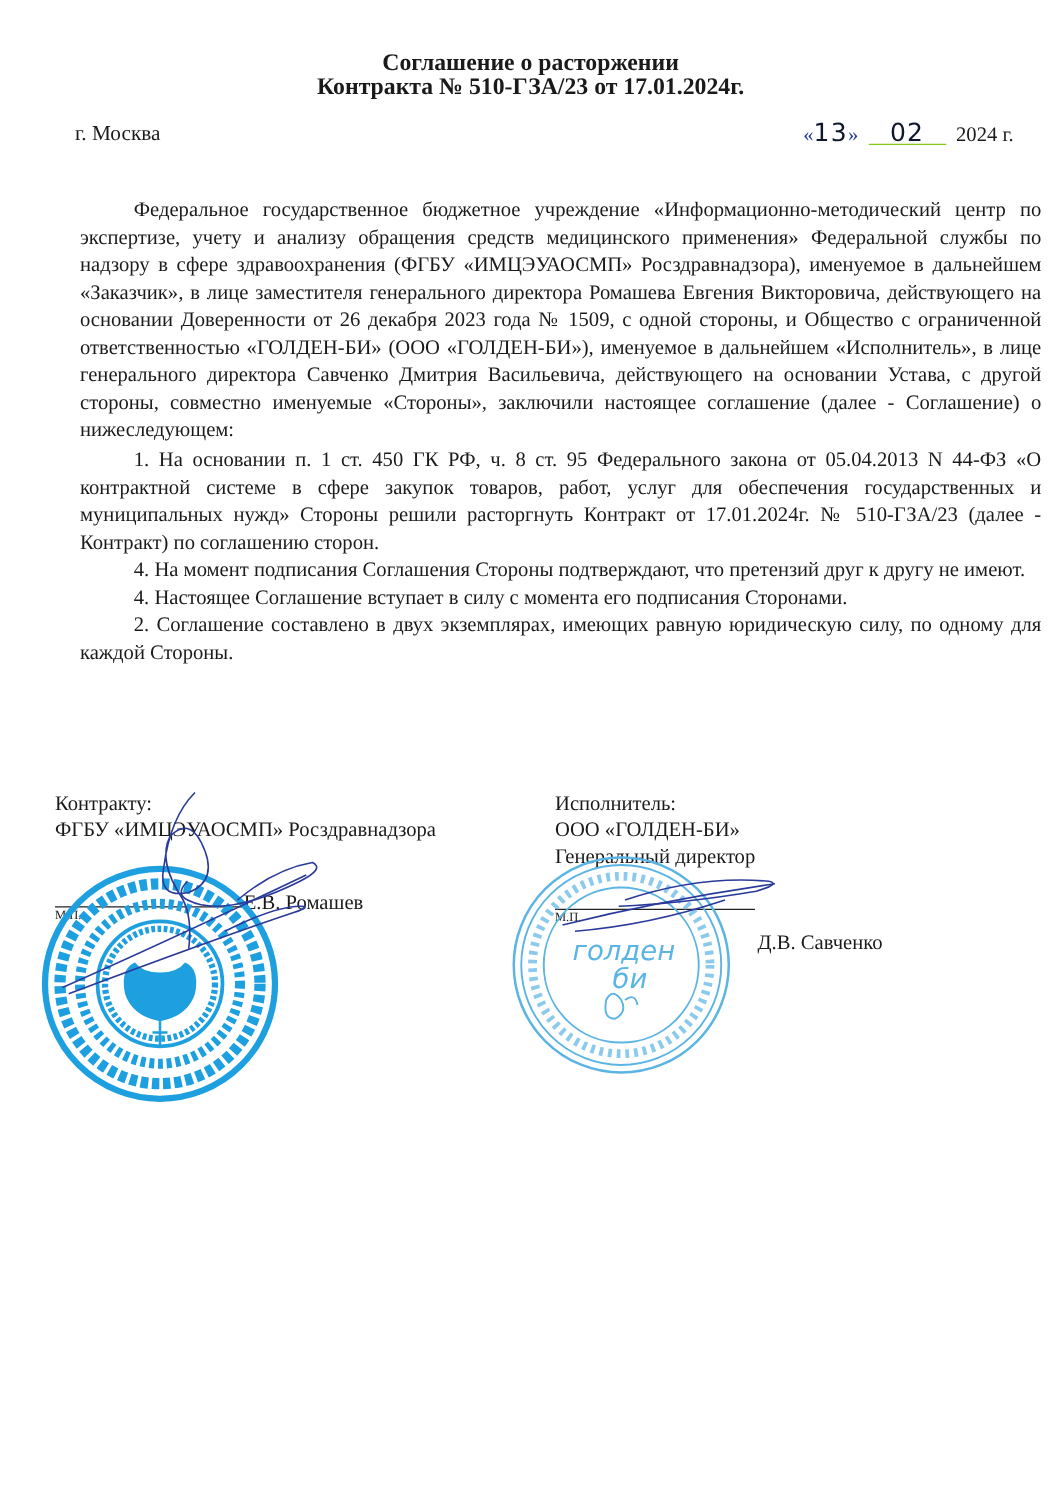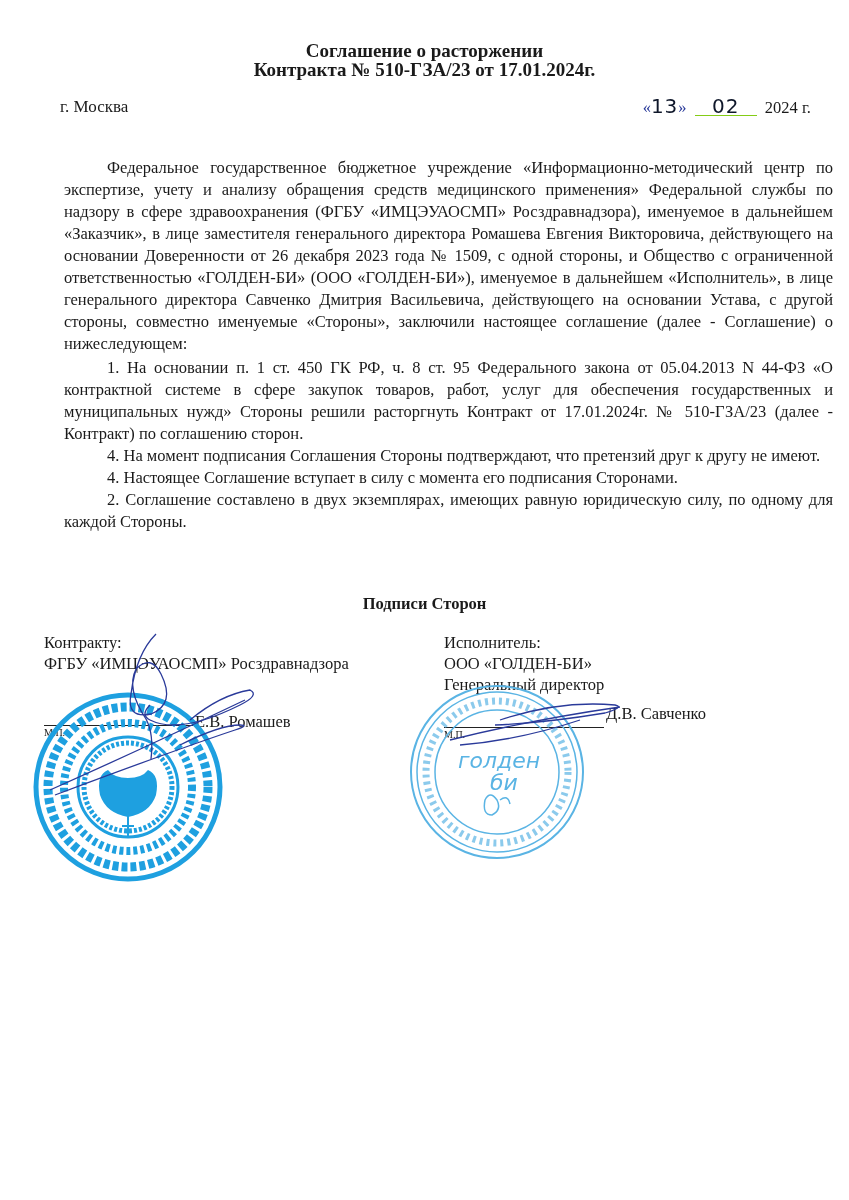--- a/index.html
+++ b/index.html
@@ -52,37 +52,36 @@
     <p>Федеральное государственное бюджетное учреждение «Информационно-методический центр по экспертизе, учету и анализу обращения средств медицинского применения» Федеральной службы по надзору в сфере здравоохранения (ФГБУ «ИМЦЭУАОСМП» Росздравнадзора), именуемое в дальнейшем «Заказчик», в лице заместителя генерального директора Ромашева Евгения Викторовича, действующего на основании Доверенности от 26 декабря 2023 года № 1509, с одной стороны, и Общество с ограниченной ответственностью «ГОЛДЕН-БИ» (ООО «ГОЛДЕН-БИ»), именуемое в дальнейшем «Исполнитель», в лице генерального директора Савченко Дмитрия Васильевича, действующего на основании Устава, с другой стороны, совместно именуемые «Стороны», заключили настоящее соглашение (далее - Соглашение) о нижеследующем:</p>
   </div>
 
   <div class="body-text clauses">
     <p>1. На основании п. 1 ст. 450 ГК РФ, ч. 8 ст. 95 Федерального закона от 05.04.2013 N 44-ФЗ «О контрактной системе в сфере закупок товаров, работ, услуг для обеспечения государственных и муниципальных нужд» Стороны решили расторгнуть Контракт от 17.01.2024г. № 510-ГЗА/23 (далее - Контракт) по соглашению сторон.</p>
     <p>4. На момент подписания Соглашения Стороны подтверждают, что претензий друг к другу не имеют.</p>
     <p>4. Настоящее Соглашение вступает в силу с момента его подписания Сторонами.</p>
     <p>2. Соглашение составлено в двух экземплярах, имеющих равную юридическую силу, по одному для каждой Стороны.</p>
   </div>
 
-  <div class="sig-heading">Подписи Сторон</div>
 
   <div class="party left">
     <div>Контракту:</div>
     <div>ФГБУ «ИМЦЭУАОСМП» Росздравнадзора</div>
   </div>
   <div class="sig-line" style="left:44px; top:725px; width:150px;"></div>
   <div class="sig-name" style="left:195px; top:712px;">Е.В. Ромашев</div>
   <div class="mp" style="left:44px; top:727px;">М.П.</div>
 
   <div class="party right">
     <div>Исполнитель:</div>
     <div>ООО «ГОЛДЕН-БИ»</div>
     <div>Генеральный директор</div>
   </div>
   <div class="sig-line" style="left:444px; top:727px; width:160px;"></div>
-  <div class="sig-name" style="left:606px; top:704px;">Д.В. Савченко</div>
+  <div class="sig-name" style="left:606px; top:744px;">Д.В. Савченко</div>
   <div class="mp" style="left:444px; top:729px;">М.П.</div>
 
   <svg class="overlay" width="849" height="1200">
 
     <g fill="none" stroke="#1ea0e0">
       <circle cx="128" cy="787" r="92" stroke-width="5"></circle>
       <circle cx="128" cy="787" r="80" stroke-width="9" stroke-dasharray="6 3"></circle>
       <circle cx="128" cy="787" r="64" stroke-width="8" stroke-dasharray="4 3"></circle>
       <circle cx="128" cy="787" r="50" stroke-width="3"></circle>
       <circle cx="128" cy="787" r="44" stroke-width="5" stroke-dasharray="3 2"></circle>

